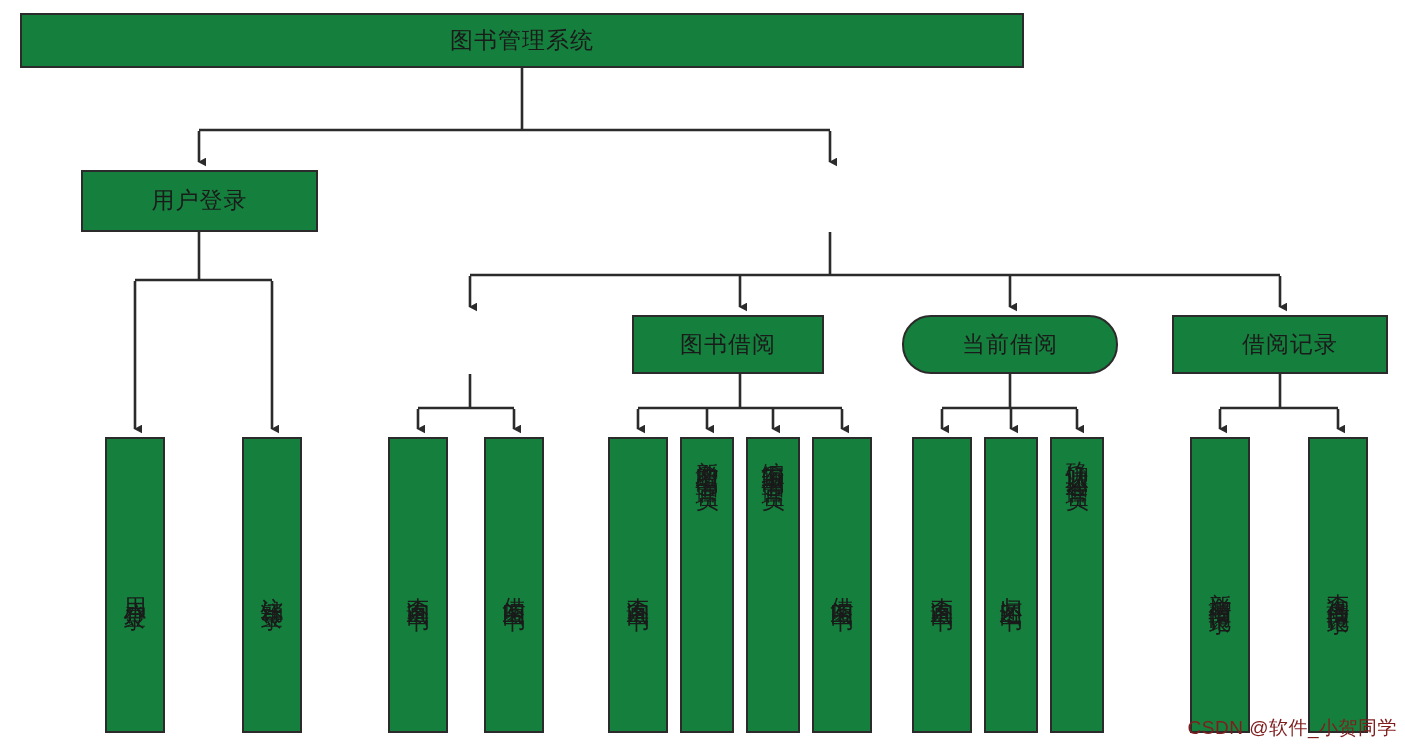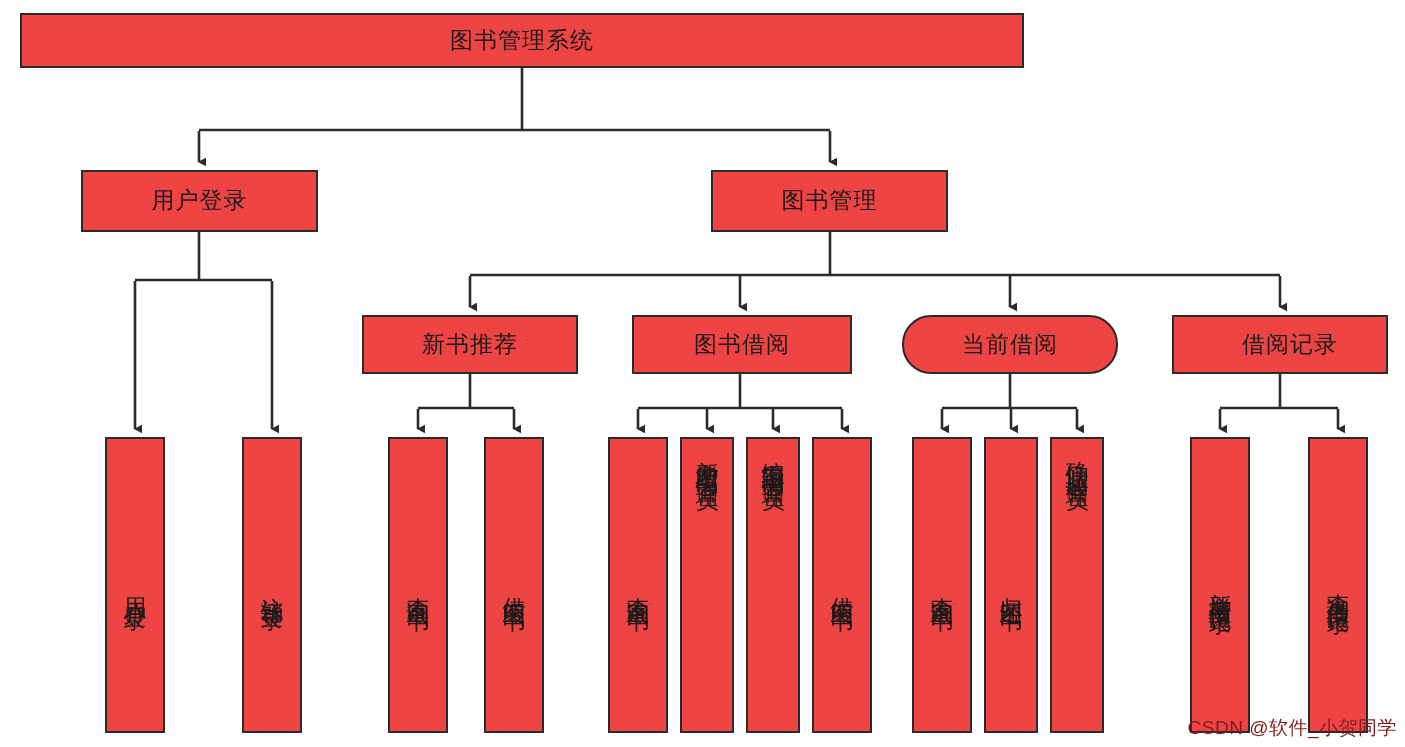--- a/index.html
+++ b/index.html
@@ -21,21 +21,21 @@
     position: absolute;
     left: 0;
     top: 0;
     width: 1405px;
     height: 747px;
     pointer-events: none;
   }
   .node {
     position: absolute;
     box-sizing: border-box;
-    background: #ef4444;
+    background: #15803d;
     border: 2px solid #2b2b2b;
     display: flex;
     align-items: center;
     justify-content: center;
     color: #1a1a1a;
   }
   .node.h {
     font-size: 23px;
     line-height: 1.1;
     letter-spacing: 1px;
@@ -122,28 +122,22 @@
     </g>
   </svg>
 
   <div class="node h" style="left:20px; top:13px; width:1004px; height:55px;">
     <span>图书管理系统</span>
   </div>
 
   <div class="node h" style="left:81px; top:170px; width:237px; height:62px;">
     <span>用户登录</span>
   </div>
-  <div class="node h" style="left:711px; top:170px; width:237px; height:62px;">
-    <span>图书管理</span>
-  </div>
 
-  <div class="node h" style="left:362px; top:315px; width:216px; height:59px;">
-    <span>新书推荐</span>
-  </div>
-  <div class="node h" style="left:632px; top:315px; width:220px; height:59px;">
+  <div class="node h" style="left:632px; top:315px; width:192px; height:59px;">
     <span>图书借阅</span>
   </div>
   <div class="node h" style="left:902px; top:315px; width:216px; height:59px;border-radius:29px;">
     <span>当前借阅</span>
   </div>
   <div class="node h" style="left:1172px; top:315px; width:216px; height:59px;padding-left:20px;">
     <span>借阅记录</span>
   </div>
 
   <div class="node v" style="left:105px; top:437px; width:60px; height:296px;">

